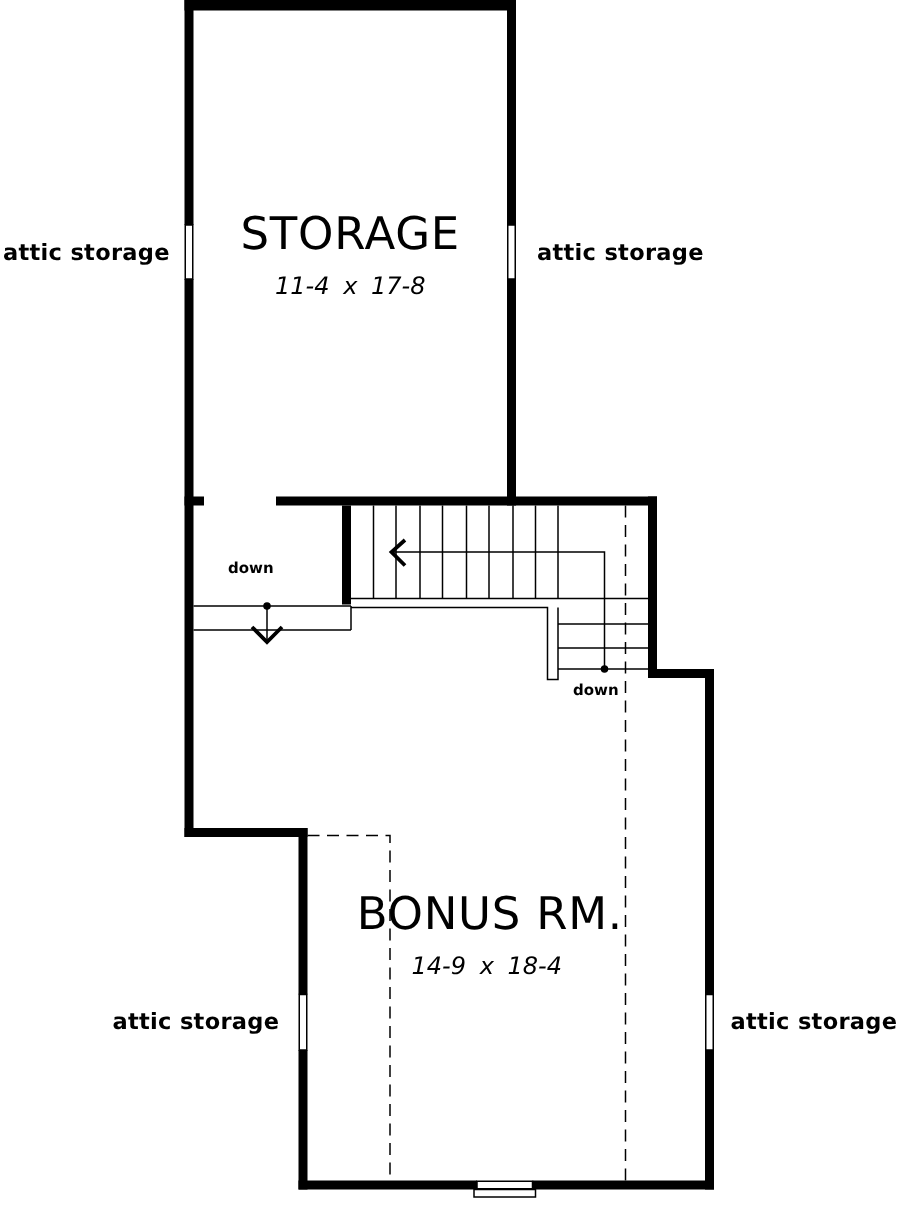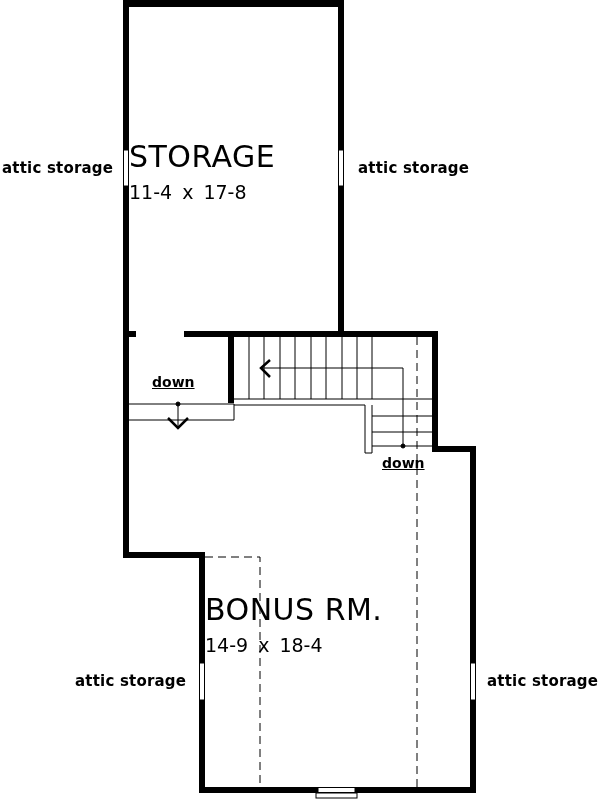--- a/index.html
+++ b/index.html
@@ -1,22 +1,22 @@
 <!DOCTYPE html>
 <html><head>
   <meta charset="utf-8">
   <style>
     html, body { margin: 0; padding: 0; background: #ffffff; }
     body { width: 600px; height: 803px; position: relative; overflow: hidden; }
     .plan { position: absolute; left: 0; top: 0; width: 600px; height: 803px; }
     .lbl { position: absolute; font-family: "DejaVu Sans", sans-serif; color: #000000; white-space: nowrap; }
     .side { font-size: 15px; font-weight: bold; letter-spacing: 0.2px; }
-    .room-name { font-size: 30px; letter-spacing: 0.5px; }
-    .room-dim { font-size: 19px; word-spacing: 4px; }
-    .down { font-size: 14px; font-weight: bold; text-decoration: underline; }
+    .room-name { font-size: 30px; letter-spacing: 0.5px; text-align: center; }
+    .room-dim { font-size: 16px; text-align: center; word-spacing: 4px; font-style: italic; }
+    .down { font-size: 10px; font-weight: bold; }
   </style>
 </head>
 <body>
 
 <svg class="plan" viewBox="0 0 600 803" xmlns="http://www.w3.org/2000/svg">
 
   <g fill="#000">
 
     <rect x="123" y="0" width="221" height="7"></rect>
 

